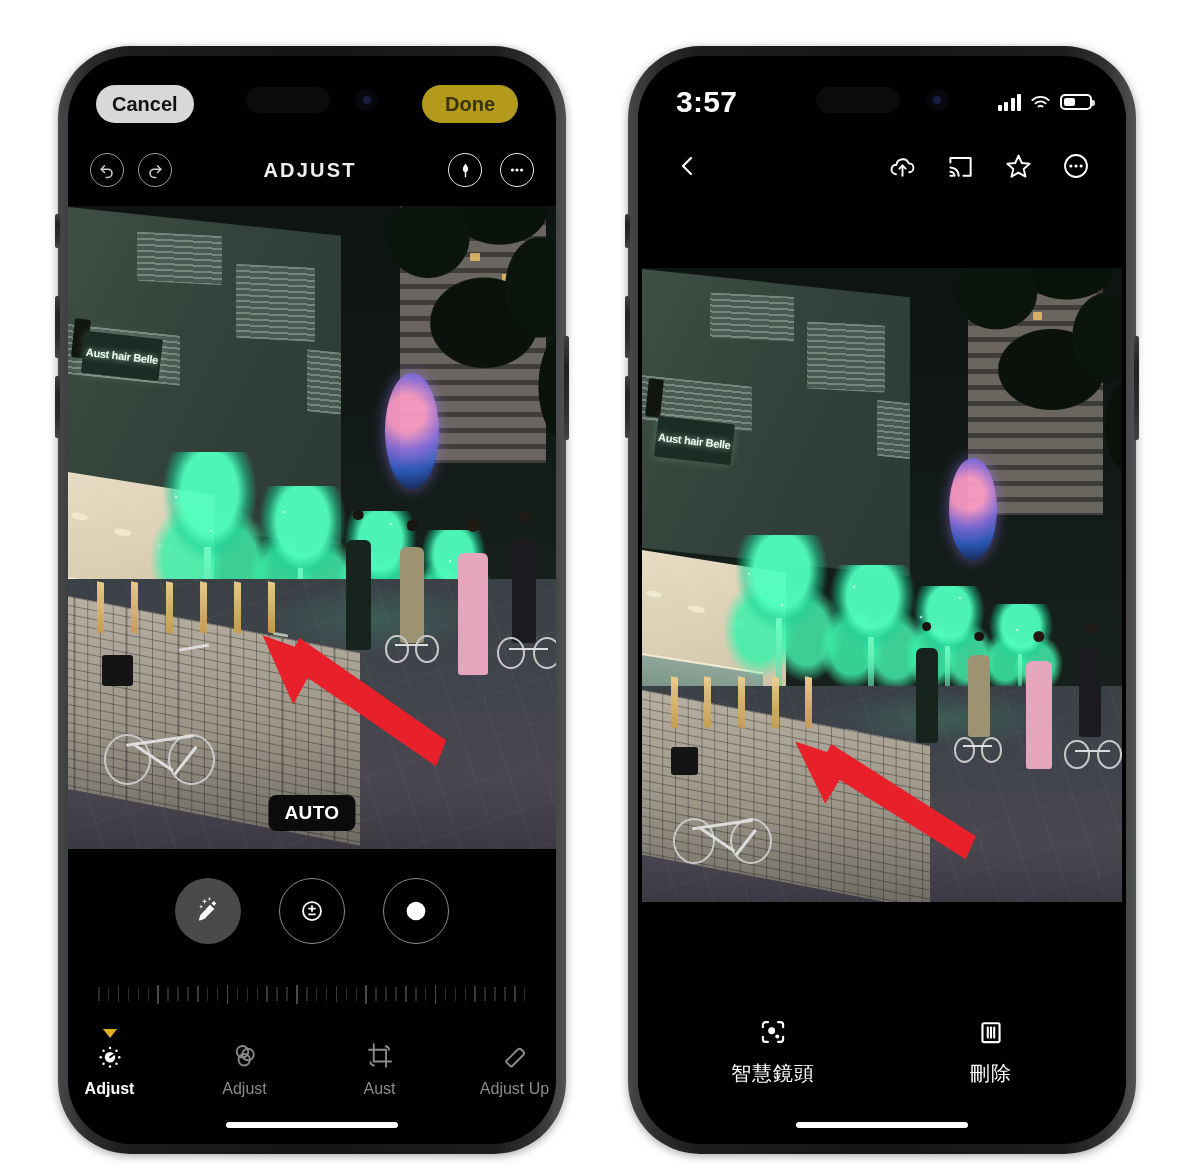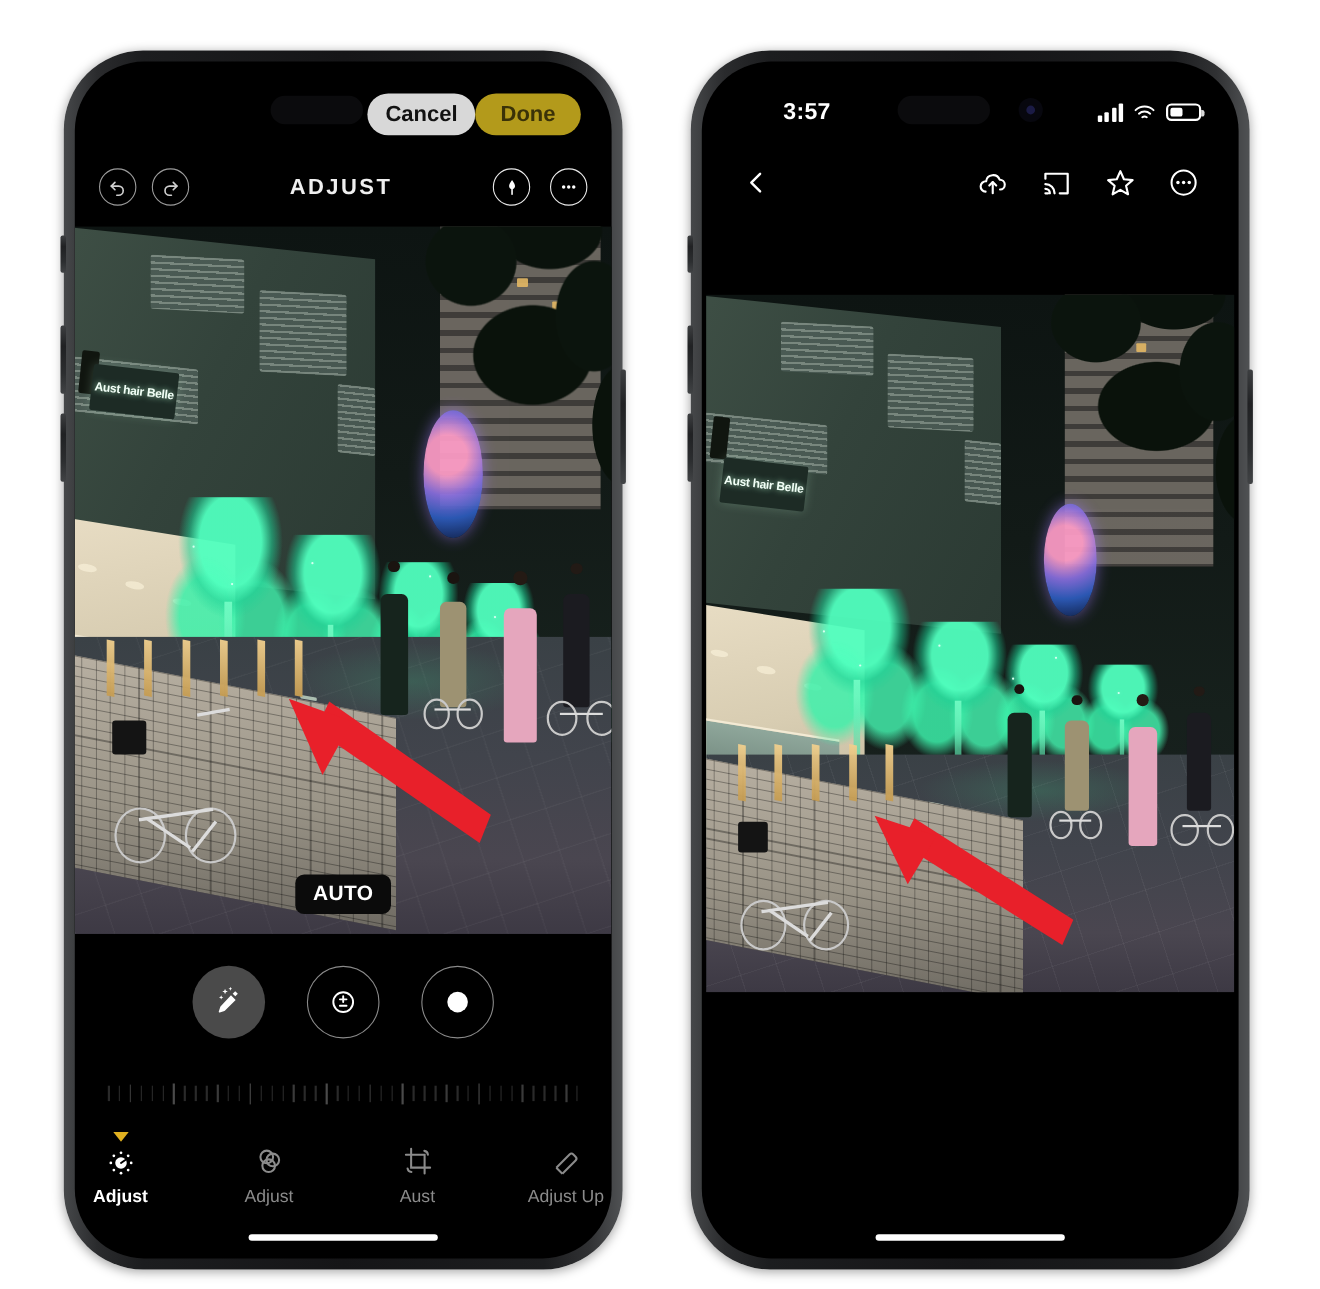--- a/index.html
+++ b/index.html
@@ -47,35 +47,35 @@
   .island .cam  { width: 22px; height: 22px; border-radius: 50%; background: #07070e;
                   display:flex;align-items:center;justify-content:center; }
   .island .cam i { width: 8px; height: 8px; border-radius: 50%; background: #1b1b45; display:block; }
 
   
   .statusbar {
     position: absolute; top: 0; left: 0; right: 0; height: 66px;
     display: flex; align-items: center; justify-content: space-between;
     padding: 26px 34px 0 38px; color: #fff; z-index: 7;
   }
-  .sb-time { font-size: 21px; font-weight: 700; letter-spacing: .3px; margin-left: 36px; }
+  .sb-time { font-size: 30px; font-weight: 700; letter-spacing: .3px; }
   .sb-icons { display: flex; align-items: center; gap: 9px; }
   .bars { display: flex; align-items: flex-end; gap: 2.5px; height: 17px; }
   .bars span { width: 4px; background: #fff; border-radius: 1px; }
   .bars span:nth-child(1){height:6px}.bars span:nth-child(2){height:9px}
   .bars span:nth-child(3){height:13px}.bars span:nth-child(4){height:17px}
   .batt { width: 32px; height: 16px; border: 2px solid #fff; border-radius: 5px; position: relative; padding: 2px; }
   .batt::after { content:""; position:absolute; right:-5px; top:4px; width:3px;height:6px;
                  background:#fff; border-radius:0 2px 2px 0; opacity:.85; }
   .batt i { display:block; height:100%; background:#fff; border-radius:2px; }
 
   
   .edit-topbar {
-    position: absolute; top: 22px; left: 0; right: 0; height: 52px;
-    display: flex; align-items: center; justify-content: flex-end;
+    position: absolute; top: 22px; left: 0; right: 10px; height: 52px;
+    display: flex; align-items: center; justify-content: space-between;
     padding: 0 28px; z-index: 7;
   }
   .pill-btn {
     min-width: 96px; height: 38px; border-radius: 19px;
     display: flex; align-items: center; justify-content: center;
     font-size: 20px; font-weight: 700; padding: 0 16px;
   }
   .pill-cancel { background: #d8d8d8; color: #121212; }
   .pill-done   { background: #b39a1b; color: #3a3208; }
 
@@ -733,20 +733,40 @@
           <g fill="#e8202a">
             <path d="M214 106 L70 26 L58 46 L204 126 Z" transform="translate(-6,-20)"></path>
             <path d="M28 4 L84 20 L58 58 Z"></path>
           </g>
         </svg>
       </div>
 
       <div class="viewer-bottombar">
 
 
-
+        <div class="vb-item">
+          <svg width="32" height="32" viewBox="0 0 24 24" fill="none" stroke="#fff" stroke-width="1.6" stroke-linecap="round">
+            <path d="M4.4 8.4V6.6a2 2 0 0 1 2-2h1.8"></path>
+            <path d="M19.6 8.4V6.6a2 2 0 0 0-2-2h-1.8"></path>
+            <path d="M4.4 15.6v1.8a2 2 0 0 0 2 2h1.8"></path>
+            <path d="M19.6 15.6v1.8a2 2 0 0 1-2 2h-1.8"></path>
+            <circle cx="11" cy="11" r="2.6" fill="#fff" stroke="none"></circle>
+            <circle cx="15.2" cy="15.4" r="1.5" fill="#fff" stroke="none"></circle>
+          </svg>
+          <div class="lbl">智慧鏡頭</div>
+        </div>
+
+        <div class="vb-item">
+          <svg width="32" height="32" viewBox="0 0 24 24" fill="none" stroke="#fff" stroke-width="1.6" stroke-linecap="round" stroke-linejoin="round">
+            <rect x="5.6" y="5.4" width="12.8" height="14.2" rx="1.2"></rect>
+            <path d="M9.6 8.6v7.6"></path>
+              <path d="M14.4 8.6v7.6"></path>
+              <path d="M12 8.6v7.6"></path>
+          </svg>
+          <div class="lbl">刪除</div>
+        </div>
       </div>
 
       <div class="home-ind"></div>
     </div>
   </div>
 
 </div>
 
 </body></html>

